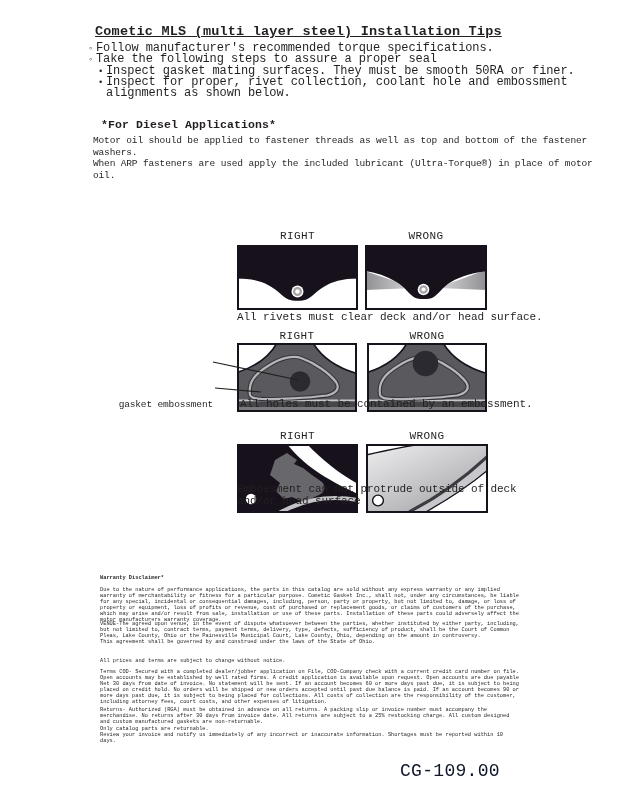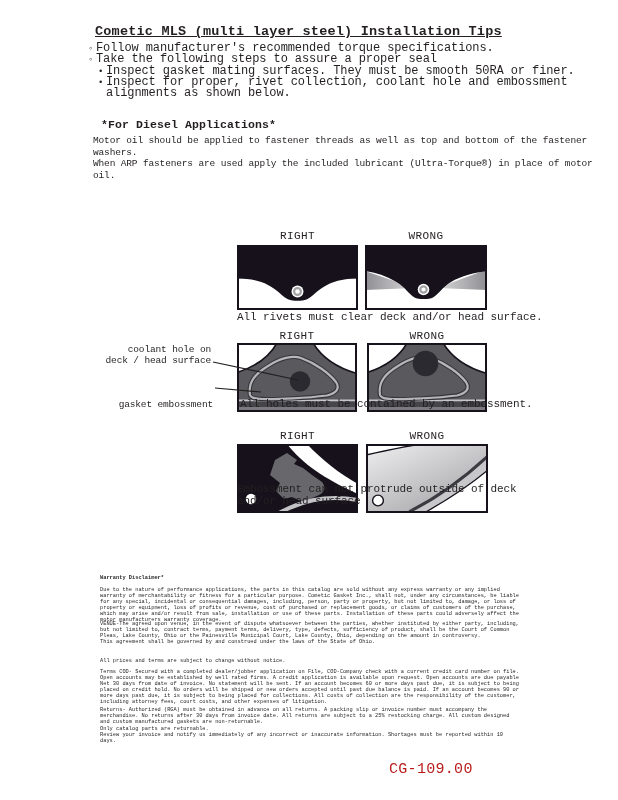--- a/index.html
+++ b/index.html
@@ -26,21 +26,21 @@
   .fig-label { font-size:11px; letter-spacing:0.4px; text-align:center; }
   .cap { font-size:11px; letter-spacing:-0.1px; white-space:pre-line; line-height:11.5px; }
   .panel { border:0; }
   .panel svg { display:block; width:100%; height:100%; }
   .ann { font-size:9.5px; line-height:10.8px; letter-spacing:-0.15px; text-align:right; white-space:pre-line; }
   .fine {
     left:100px; width:422px; font-size:5.3px; line-height:6px;
     letter-spacing:0.02px; white-space:pre-line;
   }
   .fine.bold { font-weight:bold; }
-  .footer-code { left:389px; top:761px; font-size:15px; letter-spacing:0.3px; color:#b91c1c; }
+  .footer-code { left:400px; top:761px; font-size:18px; letter-spacing:0.3px; color:#0f172a; }
 </style>
 </head>
 <body>
 
 <div class="page">
 
   <div class="abs title">Cometic MLS (multi layer steel) Installation Tips</div>
 
   <div class="abs bullets">
     <div class="b-row">
@@ -102,22 +102,20 @@
       <circle cx="58.5" cy="44.5" r="3.2" fill="none" stroke="#a3a3a6" stroke-width="2.2"></circle>
       <rect x="1" y="1" width="120" height="63" fill="none" stroke="#16111b" stroke-width="2"></rect>
     </svg>
   </div>
 
   <div class="abs cap" style="left:237px;top:312px;">All rivets must clear deck and/or head surface.</div>
 
   <div class="abs fig-label" style="left:237px;top:330px;width:120px;">RIGHT</div>
   <div class="abs fig-label" style="left:367px;top:330px;width:120px;">WRONG</div>
 
-  <div class="abs ann" style="left:101px;top:345px;width:110px;">coolant hole on
-deck / head surface</div>
   <div class="abs ann" style="left:90px;top:400px;width:123px;">gasket embossment</div>
 
   <div class="abs panel" style="left:237px;top:343px;width:120px;height:69px;">
     <svg viewBox="0 0 120 69" preserveAspectRatio="none">
       <rect width="120" height="69" fill="#5a5a5e"></rect>
       <rect y="56.5" width="120" height="2" fill="#c6c6c9"></rect>
       <rect y="58.5" width="120" height="5.5" fill="#45454a"></rect>
       <rect y="64" width="120" height="5" fill="#7b7b7f"></rect>
       <path d="M0,0 H40 C33,12.5 19,23.5 0,29.5 Z" fill="#ffffff" stroke="#17121c" stroke-width="1.6"></path>
       <path d="M120,0 H76 C84,13 99,24.5 120,30.5 Z" fill="#ffffff" stroke="#17121c" stroke-width="1.6"></path>

